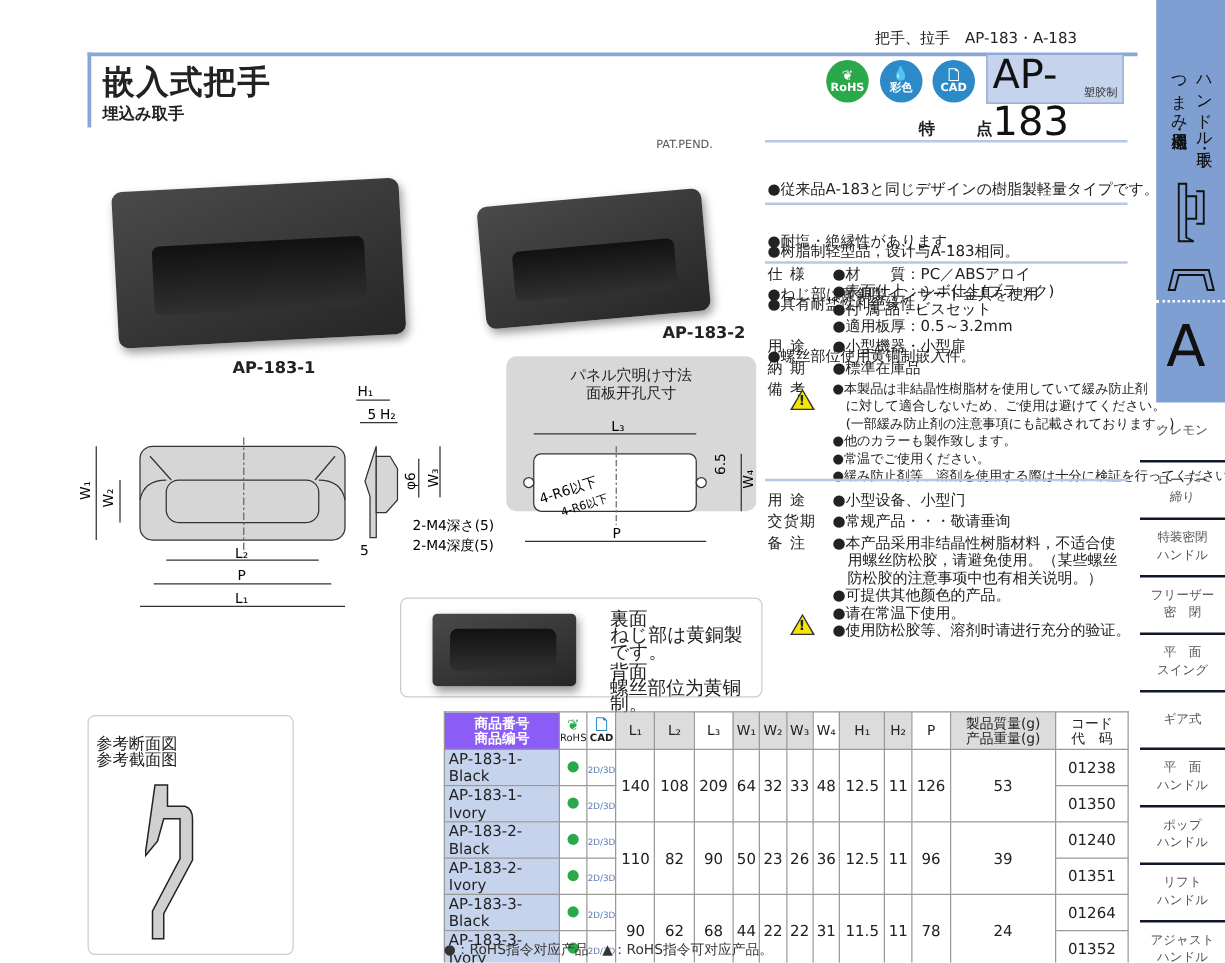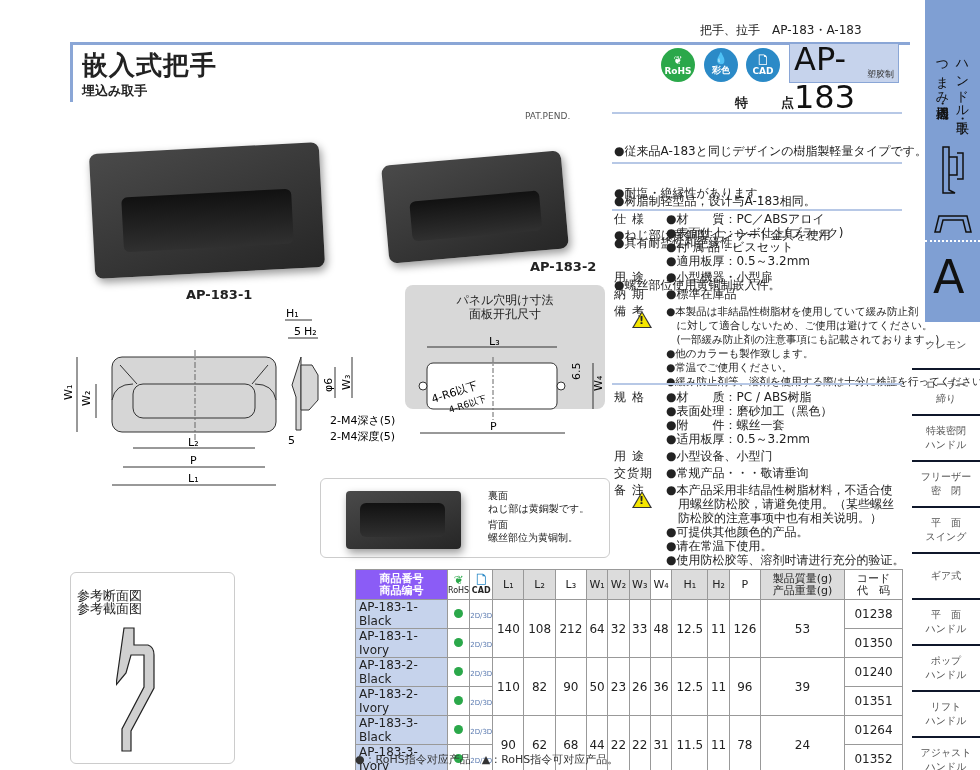--- a/index.html
+++ b/index.html
@@ -152,27 +152,20 @@
     </div>
 </div>
 <div class="abs" style="left:632px;top:311px">
     <div class="warn">
       <div class="warn-in"></div>
     </div>
   </div>
 <div class="abs sep" style="top:383px"></div>
 
 <div class="abs spec" style="top:390px">
-  <div class="row">
-      <span class="k">规格</span>
-      <span class="v">●材　　质：PC / ABS树脂
-●表面处理：磨砂加工（黑色）
-●附　　件：螺丝一套
-●适用板厚：0.5～3.2mm</span>
-    </div>
   <div class="row" style="margin-top:3px">
       <span class="k">用途</span>
       <span class="v">●小型设备、小型门</span>
     </div>
   <div class="row" style="margin-top:3px">
       <span class="k" style="letter-spacing:1px">交货期</span>
       <span class="v">●常规产品・・・敬请垂询</span>
     </div>
   <div class="row" style="margin-top:3px">
       <span class="k">备注</span>
@@ -250,21 +243,21 @@
     <text x="175" y="55" class="dim" transform="rotate(-90 175 55)">6.5</text>
     <text x="28" y="78" class="dim" transform="rotate(-18 28 78)">4-R6以下</text>
     <text x="45" y="88" style="font-size:9px" transform="rotate(-18 45 88)">4-R6以下</text>
   </svg>
 </div>
 
 <div class="abs backbox">
   <div class="abs photo" style="left:25px;top:12px;width:115px;height:58px;border-radius:4px">
     <div class="recess" style="left:14px;top:12px;width:85px;height:34px"></div>
   </div>
-  <div class="abs" style="left:167px;top:10px;font-size:10px;line-height:13px">
+  <div class="abs" style="left:167px;top:10px;font-size:15px;line-height:13px">
     <div>裏面</div>
     <div>ねじ部は黄銅製です。</div>
     <div style="margin-top:3px">背面</div>
     <div>螺丝部位为黄铜制。</div>
   </div>
 </div>
 
 <div class="abs secbox">
   <div style="margin:16px 6px;font-size:13px;line-height:13px">
     <div>参考断面図</div>
@@ -298,21 +291,21 @@
 代　码</th>
     </tr>
   </thead>
   <tbody id="tbody">
       <tr>
         <td class="name">AP-183-1-Black</td>
         <td><span class="dot"></span></td>
         <td><span class="cadt">2D/3D</span></td>
         <td rowspan="2">140</td>
         <td rowspan="2">108</td>
-        <td rowspan="2">212</td>
+        <td rowspan="2">209</td>
         <td rowspan="2">64</td>
         <td rowspan="2">32</td>
         <td rowspan="2">33</td>
         <td rowspan="2">48</td>
         <td rowspan="2">12.5</td>
         <td rowspan="2">11</td>
         <td rowspan="2">126</td>
         <td rowspan="2">53</td>
         <td>01238</td>
       </tr>

